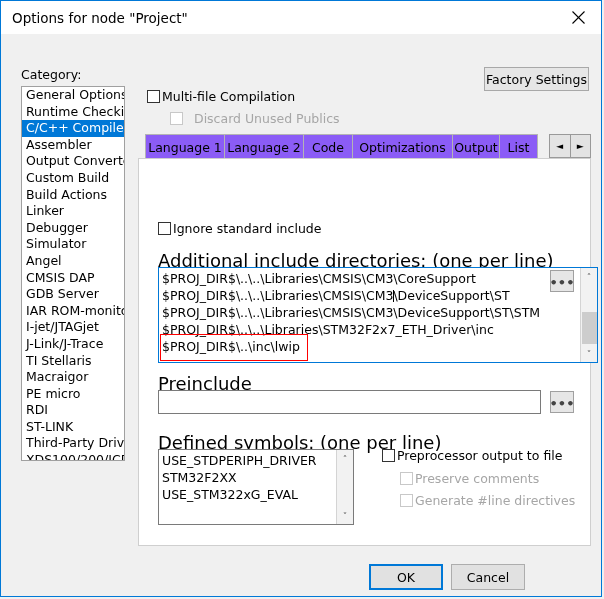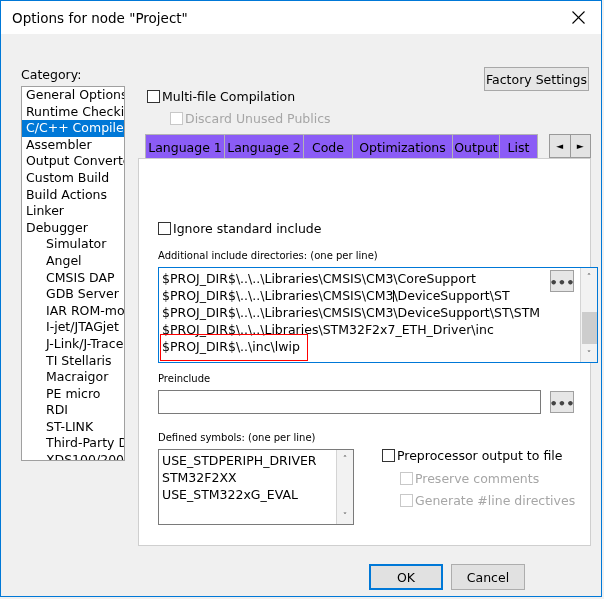--- a/index.html
+++ b/index.html
@@ -30,21 +30,21 @@
   .category-label{position:absolute;left:20px;top:66px;font-size:12.5px;}
   .category-list{
     position:absolute;left:20px;top:85px;width:104px;height:375px;
     background:#ffffff;border:1px solid #a0a0a0;box-sizing:border-box;
     overflow:hidden;
   }
   .cat-item{
     height:16.6px;line-height:16.6px;padding-left:4px;font-size:12.5px;
     white-space:nowrap;color:#000;
   }
-  .cat-item.indent{padding-left:12px;margin-left:12px;}
+  .cat-item.indent{padding-left:4px;}
   .cat-item.selected{background:#0078d7;color:#ffffff;}
 
   .factory-btn{
     position:absolute;left:483px;top:66px;width:105px;height:24px;
     background:#e6e6e6;border:1px solid #a8a8a8;box-sizing:border-box;
     font-size:12.5px;display:flex;align-items:center;justify-content:center;
     font-family:"DejaVu Sans","Liberation Sans",sans-serif;color:#000;cursor:default;
   }
 
   .cbrow{position:absolute;display:flex;align-items:center;}
@@ -73,21 +73,21 @@
     flex:1;display:flex;align-items:center;justify-content:center;
     font-size:9px;color:#000;cursor:default;
   }
   .tab-spin div:first-child{border-right:1px solid #999;}
 
   .tabpanel{
     position:absolute;left:137px;top:157px;width:453px;height:388px;
     background:#ffffff;border:1px solid #cfcfcf;box-sizing:border-box;
   }
 
-  .fieldlabel{position:absolute;font-size:10px;white-space:nowrap;}
+  .fieldlabel{position:absolute;font-size:18px;white-space:nowrap;}
 
   .textbox{
     position:absolute;background:#ffffff;border:1px solid #7a7a7a;
     box-sizing:border-box;overflow:hidden;
   }
   .textbox.focused{border:1px solid #0078d7;}
   .tb-lines{
     position:absolute;left:3px;top:2px;right:19px;
     font-size:12.5px;line-height:17px;white-space:nowrap;overflow:hidden;
   }
@@ -173,21 +173,21 @@
       <div class="cat-item indent">Third-Party Driver</div>
       <div class="cat-item indent">XDS100/200/ICDI</div>
     </div>
 
   <div class="factory-btn">Factory Settings</div>
 
   <div class="cbrow" style="left:146px;top:88px;">
     <span class="cbox"></span>
     <span class="cblabel">Multi-file Compilation</span>
   </div>
-  <div class="cbrow" style="left:169px;top:110px;">
+  <div class="cbrow" style="left:169px;top:110px;gap:9px;">
     <span class="cbox dim"></span>
     <span class="cblabel dim">Discard Unused Publics</span>
   </div>
 
   <div class="tabstrip" id="tabstrip">
       <div class="tab" style="left: 0px; width: 80px;">Language 1</div>
       <div class="tab" style="left: 79px; width: 80px;">Language 2</div>
       <div class="tab" style="left: 158px; width: 50px;">Code</div>
       <div class="tab" style="left: 207px; width: 101px;">Optimizations</div>
       <div class="tab" style="left: 307px; width: 48px;">Output</div>

